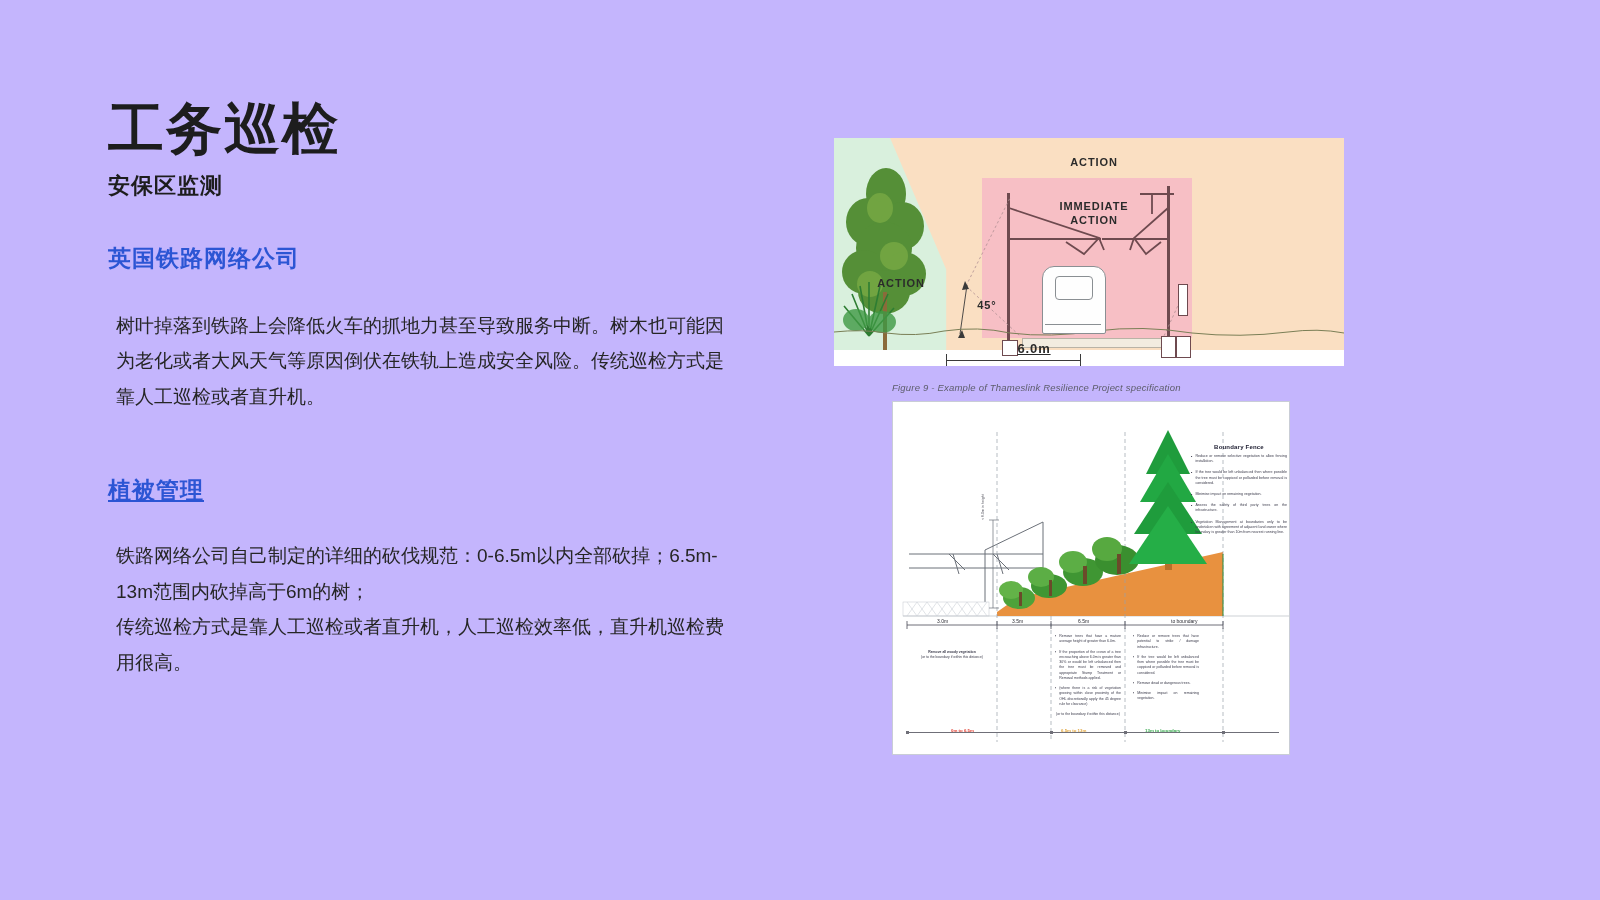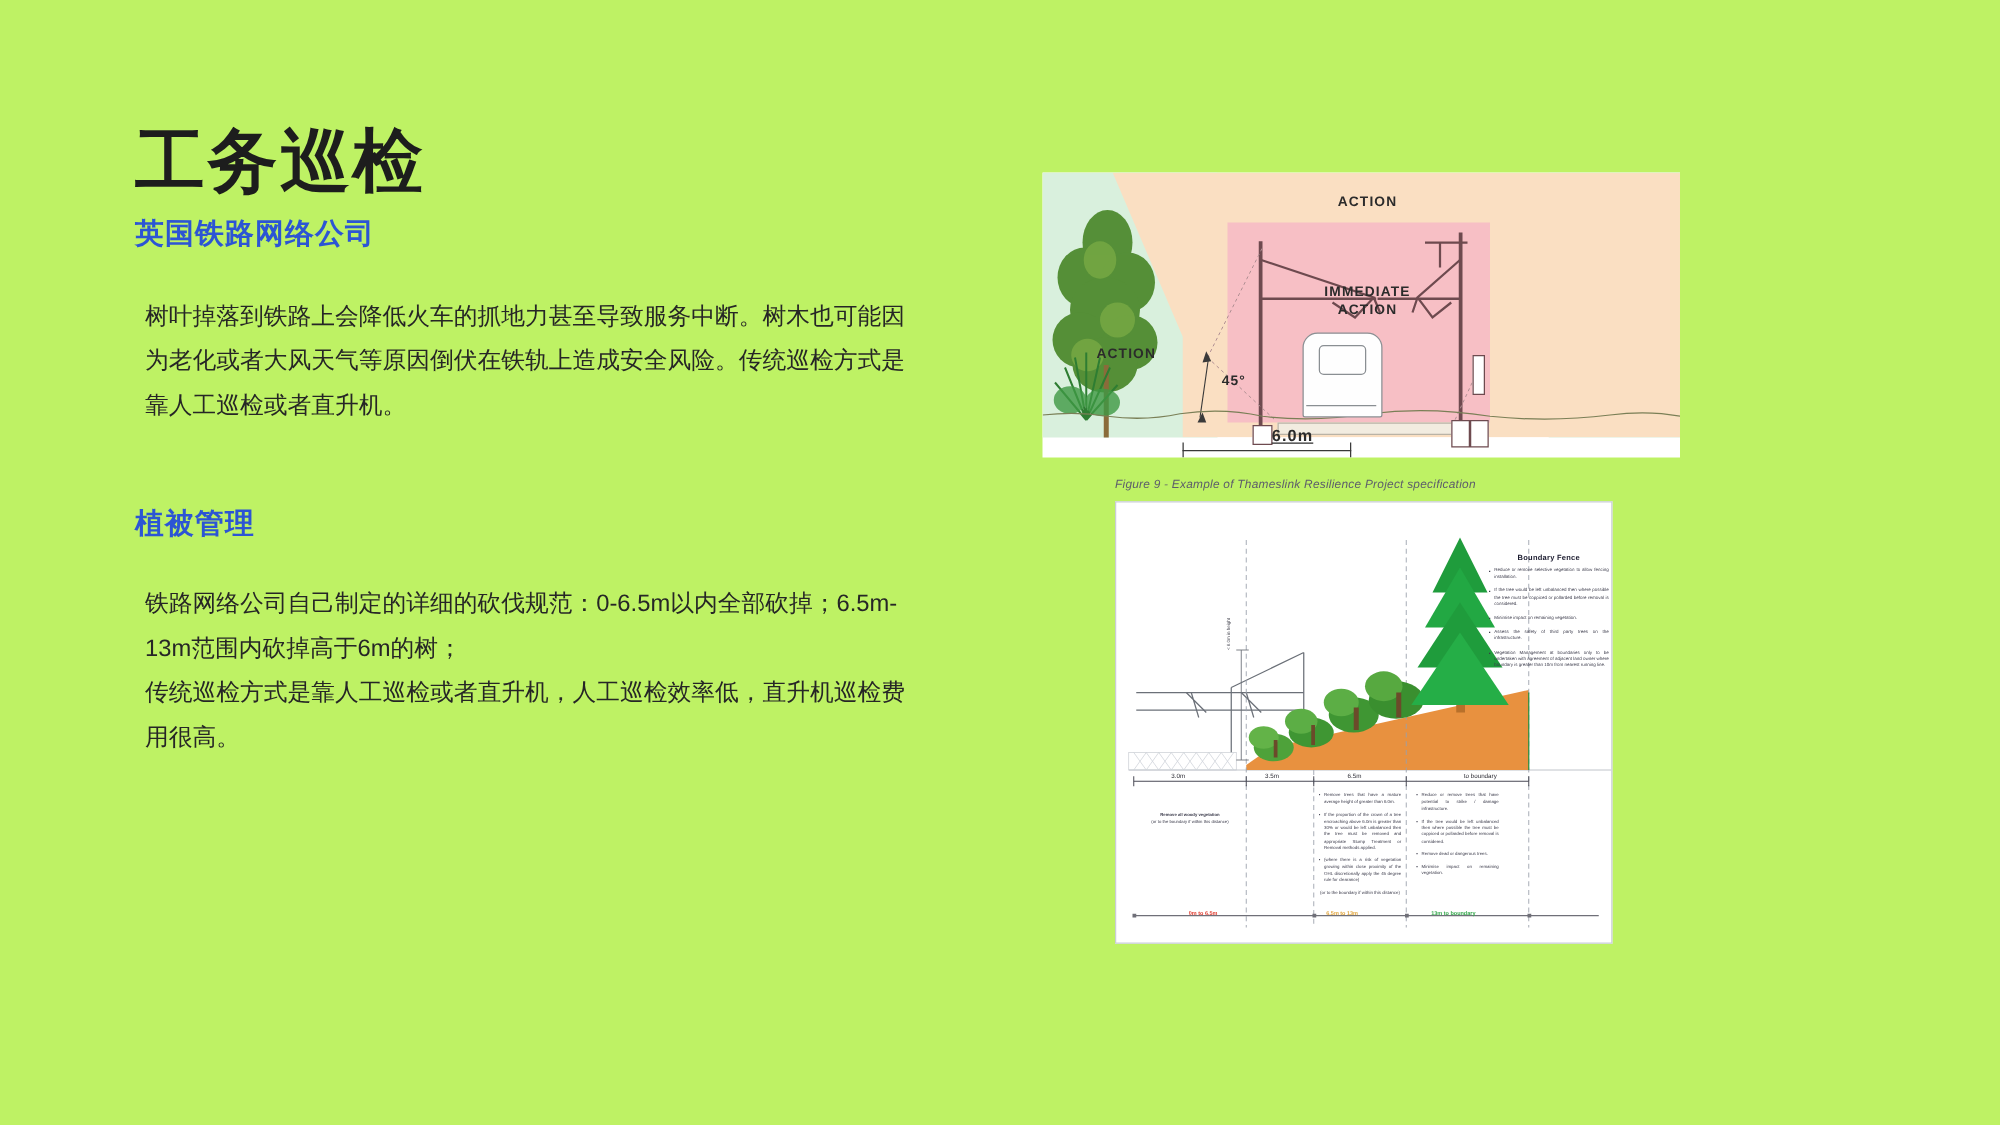--- a/index.html
+++ b/index.html
@@ -3,35 +3,35 @@
 <meta charset="utf-8">
 <style>
   html,body{margin:0;padding:0;}
   body{
     width:1600px;height:900px;
     background:#ffffff;
     font-family:"Liberation Sans","DejaVu Sans",sans-serif;
     overflow:hidden;
     position:relative;
   }
-  .slide{position:relative;width:1600px;height:900px;background:#bef264;}
+  .slide{position:relative;width:1600px;height:900px;background:#c4b5fd;}
 
   
   .left-col{position:absolute;left:108px;top:98px;width:620px;}
   .title{
     font-size:56px;font-weight:bold;color:#1d1d1d;letter-spacing:2px;
     line-height:1.12;margin:0 0 10px 0;
   }
   .subtitle{
     font-size:22px;font-weight:bold;color:#1d1d1d;margin:0 0 42px 0;letter-spacing:1px;
   }
   .sec-head{
     font-size:23px;font-weight:bold;color:#2c55d4;margin:0 0 34px 0;letter-spacing:1px;
   }
-  .sec-head.second{margin-top:60px;margin-bottom:32px;}
+  .sec-head.second{margin-top:60px;margin-bottom:32px;text-decoration:underline;}
   .para{
     font-size:19px;color:#262626;line-height:1.88;margin:0;padding-left:8px;
     font-weight:400;
   }
   .para p{margin:0;}
 
   
   .right-col{position:absolute;left:834px;top:138px;width:520px;}
 
   
@@ -50,21 +50,21 @@
   }
   .figA .zone-immediate{
     position:absolute;left:148px;top:40px;width:210px;height:160px;
     background:#f6bcc6;opacity:.92;
   }
   .figA .lbl{
     position:absolute;font-size:11px;letter-spacing:.9px;color:#2b2b2b;
     font-weight:bold;text-align:center;
   }
   .figA .lbl-action{left:205px;top:18px;width:110px;}
-  .figA .lbl-immediate{left:195px;top:62px;width:130px;line-height:1.25;margin-top:28px;}
+  .figA .lbl-immediate{left:195px;top:62px;width:130px;line-height:1.25;}
   .figA .lbl-alert{left:22px;top:139px;width:90px;}
   .figA .lbl-45{left:133px;top:161px;width:40px;font-weight:bold;font-size:11px;}
   .figA .lbl-60{left:140px;top:203px;width:120px;font-weight:bold;font-size:13px;text-decoration:underline;}
 
   .figA .mast{position:absolute;background:#6e4a4f;}
   .figA .gantry-l{left:173px;top:55px;width:3px;height:155px;}
   .figA .gantry-r{left:333px;top:48px;width:3px;height:165px;}
   .figA .wire1{left:175px;top:100px;width:92px;height:2px;background:#6e4a4f;position:absolute;}
   .figA .wire2{left:268px;top:100px;width:66px;height:2px;background:#6e4a4f;position:absolute;}
   .figA .ballast{
@@ -129,20 +129,21 @@
 </style>
 </head>
 <body>
 
 <div class="slide">
 
   <div class="left-col">
 
     <h1 class="title">工务巡检</h1>
 
+    <h2 class="subtitle">安保区监测</h2>
 
     <h3 class="sec-head">英国铁路网络公司</h3>
 
     <div class="para">
       <p>树叶掉落到铁路上会降低火车的抓地力甚至导致服务中断。树木也可能因为老化或者大风天气等原因倒伏在铁轨上造成安全风险。传统巡检方式是靠人工巡检或者直升机。</p>
     </div>
 
     <h3 class="sec-head second">植被管理</h3>
 
     <div class="para">

